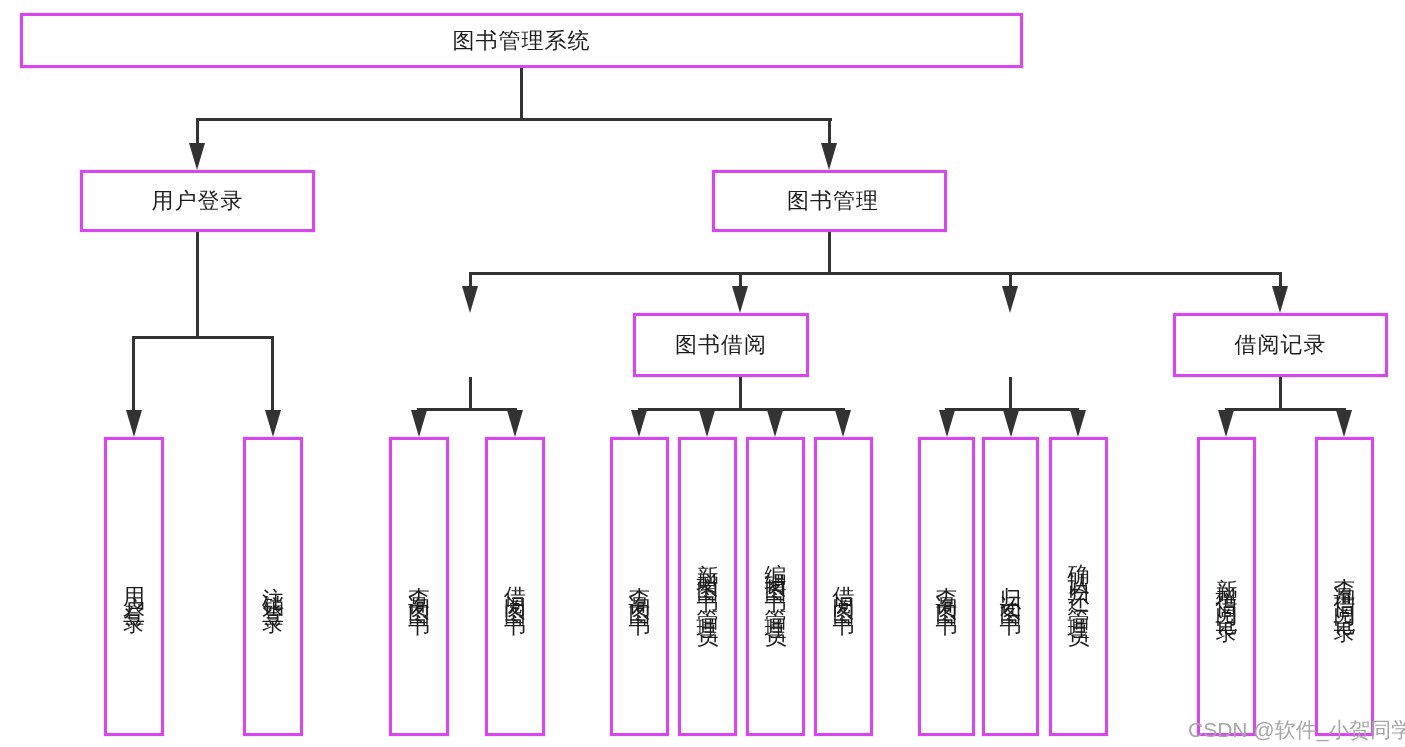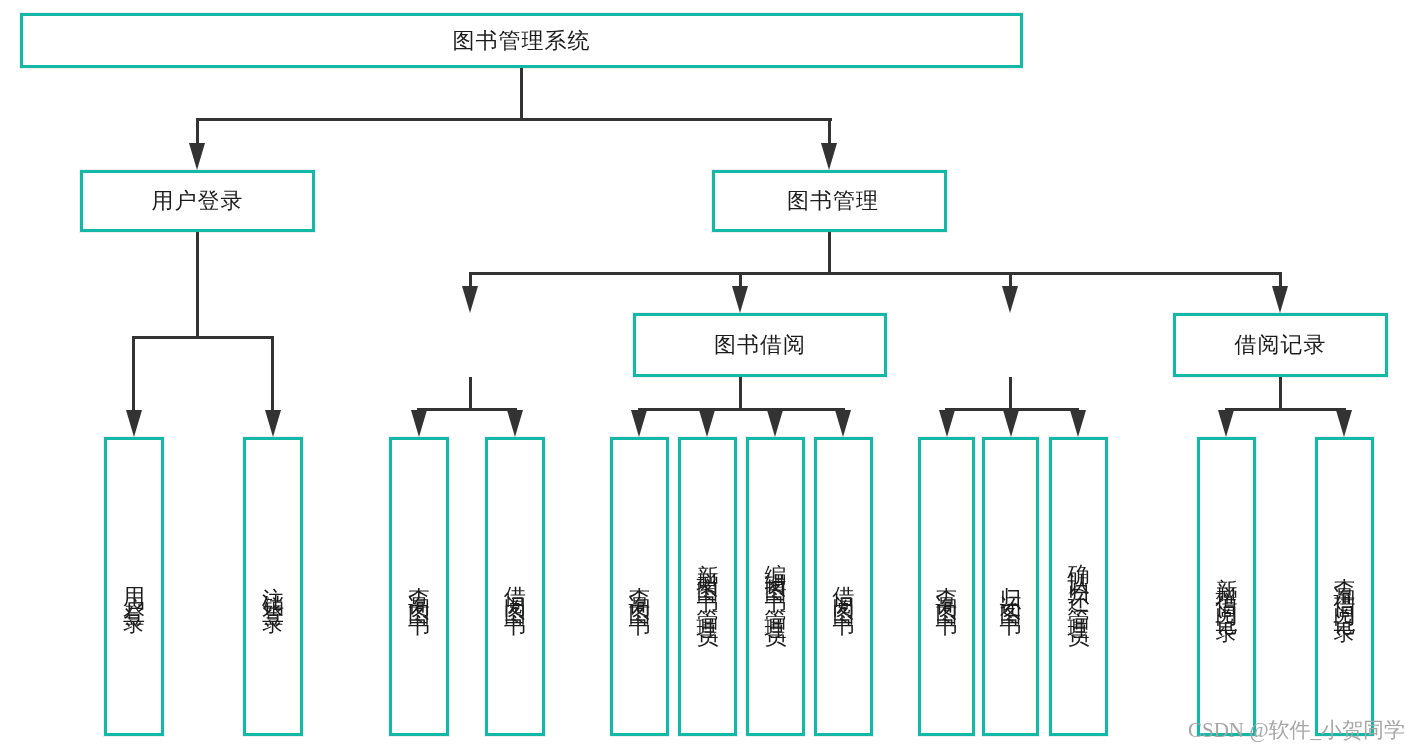--- a/index.html
+++ b/index.html
@@ -1,39 +1,39 @@
 <!DOCTYPE html>
 <html><head>
 <meta charset="utf-8">
 <style>
   html,body{margin:0;padding:0;background:#fff;}
   #canvas{
     position:relative;width:1405px;height:747px;background:#ffffff;
     font-family:"Liberation Sans",sans-serif;overflow:hidden;
   }
   .box{
-    position:absolute;background:#ffffff;border:3px solid #14b8a6;
+    position:absolute;background:#ffffff;border:3px solid #d946ef;
     box-sizing:border-box;display:flex;align-items:center;justify-content:center;
     color:#1c1c1c;font-size:22px;letter-spacing:1px;
     box-shadow:0 0 0 1px rgba(0,0,0,0.06);
   }
   .vertical span{
     writing-mode:vertical-rl;text-orientation:mixed;
     letter-spacing:9px;line-height:1;white-space:nowrap;
   }
   .hline{position:absolute;height:3px;background:#333333;}
   .vline{position:absolute;width:3px;background:#333333;}
   .ahead{
     position:absolute;width:0;height:0;
     border-left:8px solid transparent;border-right:8px solid transparent;
     border-top:27px solid #333333;
   }
   #watermark{
     position:absolute;left:1188px;top:716px;width:215px;
-    color:#a6a6a6;font-size:21px;z-index:5;white-space:nowrap;font-family:Liberation Serif, serif;
+    color:#a6a6a6;font-size:21px;z-index:5;white-space:nowrap;
   }
 </style>
 </head>
 <body>
 
 <div id="canvas">
 
   <div class="box" style="left:20px;top:13px;width:1003px;height:55px;">
     <span>图书管理系统</span>
   </div>
@@ -69,21 +69,21 @@
     <div class="vline" style="left:469px;top:272px;height:14px;"></div>
     <div class="ahead" style="left:462px;top:286px;"></div>
     <div class="vline" style="left:739px;top:272px;height:14px;"></div>
     <div class="ahead" style="left:732px;top:286px;"></div>
     <div class="vline" style="left:1009px;top:272px;height:14px;"></div>
     <div class="ahead" style="left:1002px;top:286px;"></div>
     <div class="vline" style="left:1279px;top:272px;height:14px;"></div>
     <div class="ahead" style="left:1272px;top:286px;"></div>
   </div>
 
-  <div class="box" style="left:633px;top:313px;width:254px;height:64px;">
+  <div class="box" style="left:633px;top:313px;width:176px;height:64px;">
     <span>图书借阅</span>
   </div>
   <div class="box" style="left:1173px;top:313px;width:215px;height:64px;">
     <span>借阅记录</span>
   </div>
 
   <div>
     <div class="vline" style="left:469px;top:377px;height:31px;"></div>
     <div class="hline" style="left:417px;top:408px;width:100px;"></div>
     <div class="ahead" style="left:411px;top:410px;"></div>

